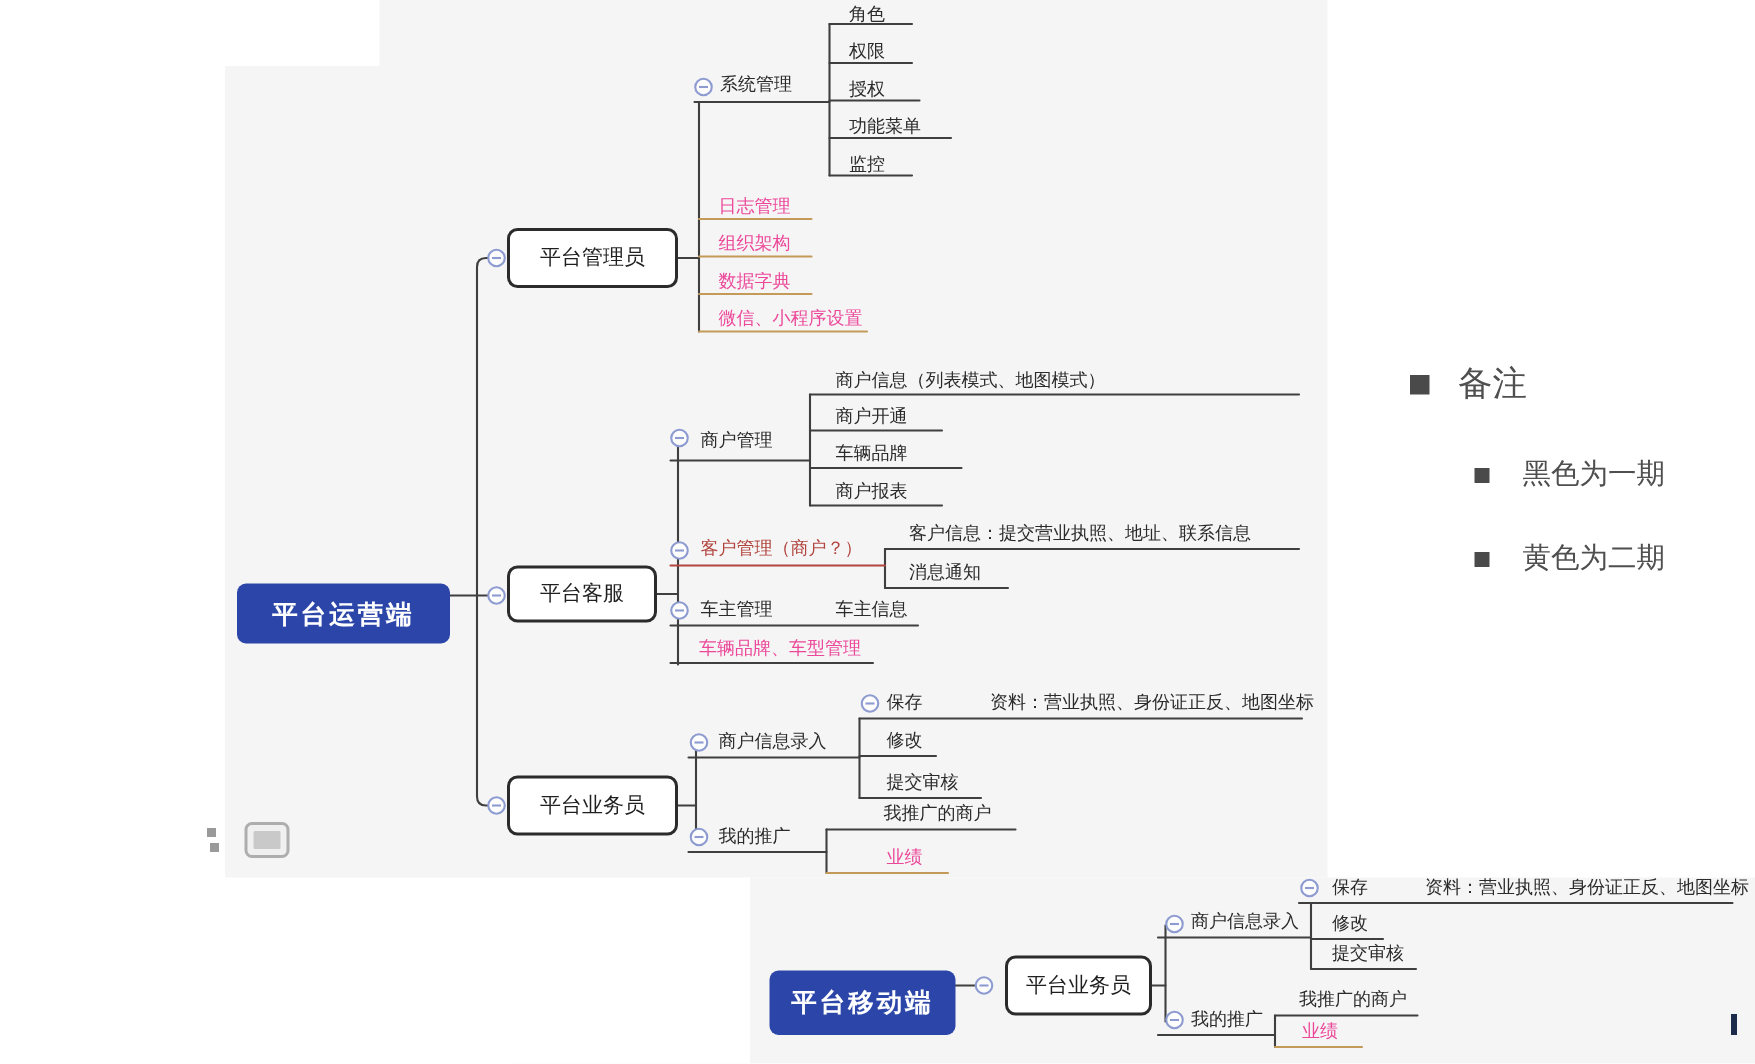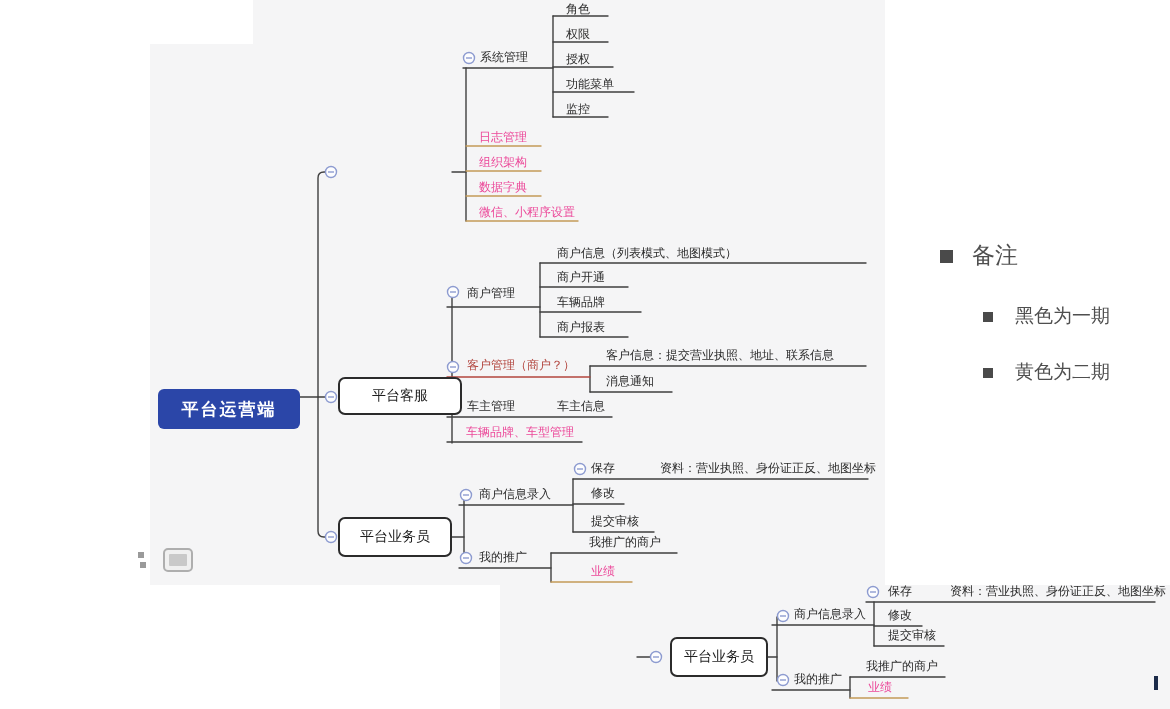--- a/index.html
+++ b/index.html
@@ -163,24 +163,25 @@
       <g>
           <circle cx="783" cy="680" r="5.5"></circle>
           <line x1="780" y1="680" x2="786" y2="680"></line>
         </g>
     </g>
   </svg>
 
   <div class="title-bg"></div>
 
   <div class="rootbox" style="left:158px;top:377px;width:142px;height:40px;">平台运营端</div>
-  <div class="box" style="left:338px;top:377px;width:124px;height:38px;">平台客服</div>
+  <div class="box" style="left:338px;top:152px;width:114px;height:40px;">平台管理员</div>
+  <div class="box" style="left:338px;top:377px;width:100px;height:38px;">平台客服</div>
   <div class="box" style="left:338px;top:517px;width:114px;height:40px;">平台业务员</div>
 
-  <div class="node" style="left:480px;top:51px;">系统管理</div>
+  <div class="node" style="left:480px;top:51px;font-family:Liberation Mono, monospace;">系统管理</div>
   <div class="node" style="left:566px;top:3px;">角色</div>
   <div class="node" style="left:566px;top:28px;">权限</div>
   <div class="node" style="left:566px;top:53px;">授权</div>
   <div class="node" style="left:566px;top:78px;">功能菜单</div>
   <div class="node" style="left:566px;top:103px;">监控</div>
   <div class="node orange" style="left:479px;top:131px;">日志管理</div>
   <div class="node orange" style="left:479px;top:156px;">组织架构</div>
   <div class="node orange" style="left:479px;top:181px;">数据字典</div>
   <div class="node orange" style="left:479px;top:206px;">微信、小程序设置</div>
 
@@ -198,20 +199,21 @@
 
   <div class="node" style="left:479px;top:488px;">商户信息录入</div>
   <div class="node" style="left:591px;top:462px;">保存</div>
   <div class="node" style="left:660px;top:462px;">资料：营业执照、身份证正反、地图坐标</div>
   <div class="node" style="left:591px;top:487px;">修改</div>
   <div class="node" style="left:591px;top:515px;">提交审核</div>
   <div class="node" style="left:479px;top:551px;">我的推广</div>
   <div class="node" style="left:589px;top:536px;">我推广的商户</div>
   <div class="node orange" style="left:591px;top:565px;">业绩</div>
 
+  <div class="rootbox" style="left:513px;top:635px;width:124px;height:43px;">平台移动端</div>
   <div class="box" style="left:670px;top:637px;width:98px;height:40px;">平台业务员</div>
   <div class="node" style="left:794px;top:608px;">商户信息录入</div>
   <div class="node" style="left:888px;top:585px;">保存</div>
   <div class="node" style="left:950px;top:585px;">资料：营业执照、身份证正反、地图坐标</div>
   <div class="node" style="left:888px;top:609px;">修改</div>
   <div class="node" style="left:888px;top:629px;">提交审核</div>
   <div class="node" style="left:794px;top:673px;">我的推广</div>
   <div class="node" style="left:866px;top:660px;">我推广的商户</div>
   <div class="node orange" style="left:868px;top:681px;">业绩</div>
 

